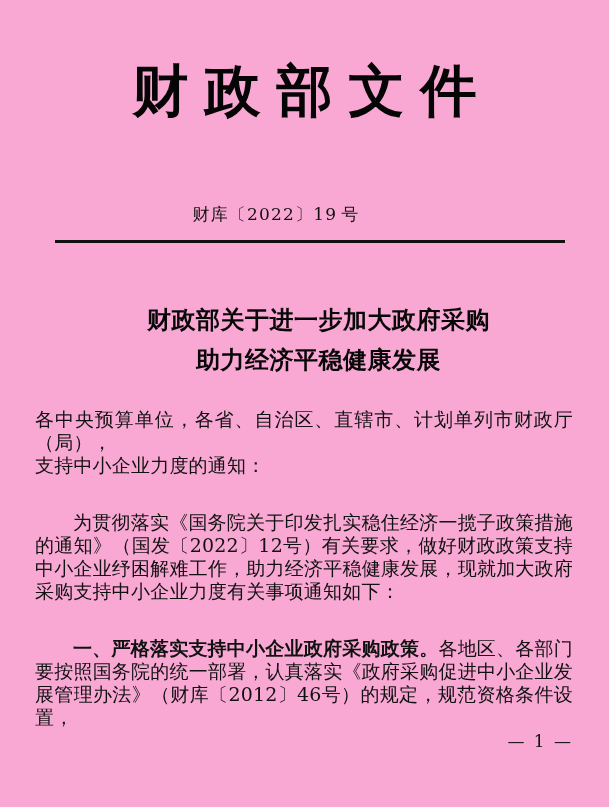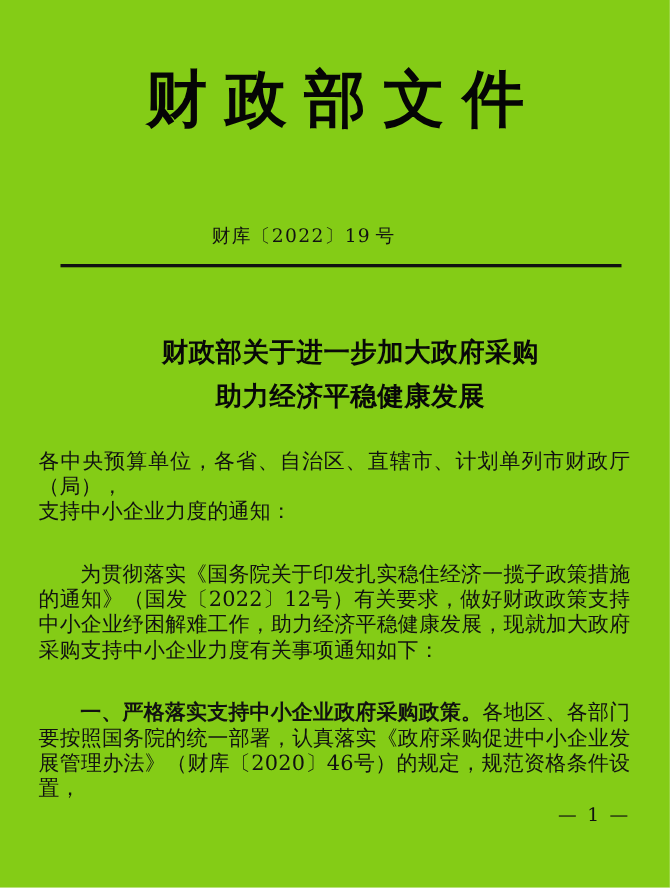--- a/index.html
+++ b/index.html
@@ -13,21 +13,21 @@
     position: relative;
     overflow: hidden;
     font-family: "DejaVu Serif", "Liberation Serif", serif;
     color: #0a0a0a;
     -webkit-font-smoothing: antialiased;
   }
 
   .page {
     position: absolute;
     inset: 0;
-    background: #84cc16;
+    background: #f9a8d4;
   }
 
   
   .masthead {
     position: absolute;
     top: 62px;
     left: 0;
     width: 609px;
     text-align: center;
     font-size: 56px;
@@ -128,20 +128,20 @@
 
   <div class="body">
 
     <p class="para">各中央预算单位，各省、自治区、直辖市、计划单列市财政厅（局），</p>
 
     <p class="para">支持中小企业力度的通知：</p>
 
     <p class="para indent">为贯彻落实《国务院关于印发扎实稳住经济一揽子政策措施的通知》（国发〔2022〕12号）有关要求，做好财政政策支持中小企业纾困解难工作，助力经济平稳健康发展，现就加大政府采购支持中小企业力度有关事项通知如下：</p>
 
     <p class="para indent">
-      <span class="bold">一、严格落实支持中小企业政府采购政策。</span><span>各地区、各部门要按照国务院的统一部署，认真落实《政府采购促进中小企业发展管理办法》（财库〔2020〕46号）的规定，规范资格条件设置，</span>
+      <span class="bold">一、严格落实支持中小企业政府采购政策。</span><span>各地区、各部门要按照国务院的统一部署，认真落实《政府采购促进中小企业发展管理办法》（财库〔2012〕46号）的规定，规范资格条件设置，</span>
     </p>
 
   </div>
 
   <div class="pagenum">— 1 —</div>
 
 </div>
 
 </body></html>

